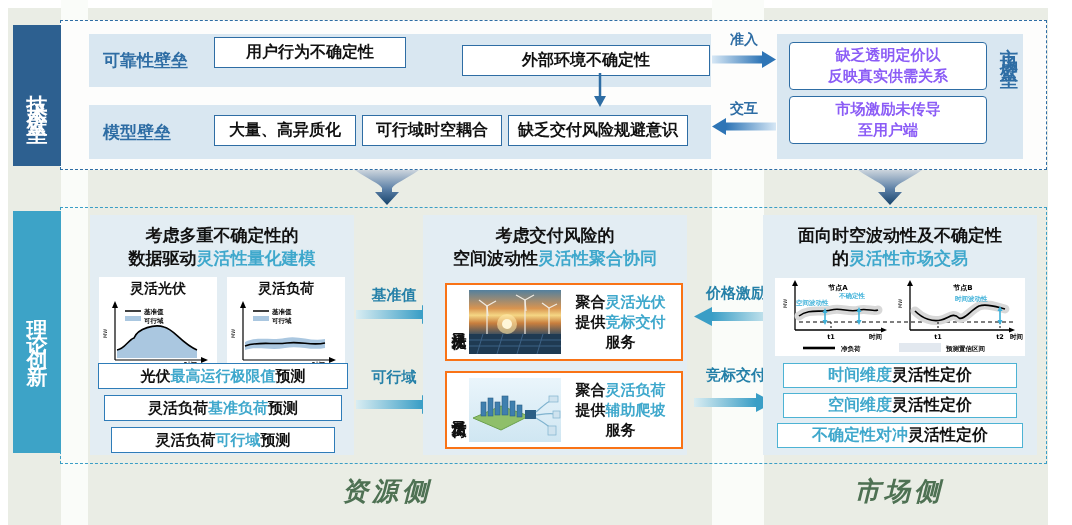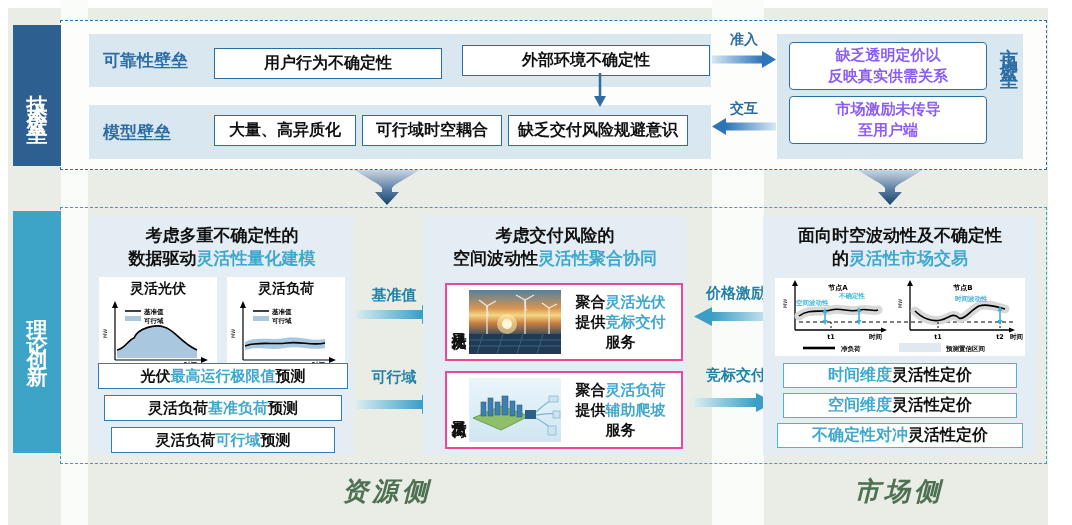--- a/index.html
+++ b/index.html
@@ -40,21 +40,21 @@
   .col3{left:763px;width:274px;}
   .ptitle{position:absolute;left:0;top:9px;width:100%;text-align:center;font-weight:bold;
     font-size:17px;line-height:23px;color:#111;}
   .hl{color:#3fa8cc;}
   .card{position:absolute;background:#fff;}
   .card-title{text-align:center;font-weight:bold;font-size:14px;color:#111;padding-top:3px;}
   .lbox{position:absolute;background:#fff;border:1.5px solid #2e7cb8;display:flex;align-items:center;
     justify-content:center;font-weight:bold;font-size:15px;color:#111;box-sizing:border-box;white-space:nowrap;}
   .cbox{border-color:#4db3d4;}
   .flow-lbl{position:absolute;width:80px;text-align:center;color:#2580a8;font-weight:bold;font-size:15px;}
-  .agg-box{position:absolute;background:#fff;border:2px solid #ec4899;box-sizing:border-box;
+  .agg-box{position:absolute;background:#fff;border:2px solid #f97316;box-sizing:border-box;
     display:flex;align-items:center;gap:3px;padding:3px 4px;}
   .agg-side{writing-mode:vertical-rl;text-orientation:upright;font-weight:bold;font-size:15px;
     color:#111;line-height:1;letter-spacing:1px;}
   .agg-text{flex:1;text-align:center;font-weight:bold;font-size:15px;line-height:20px;color:#111;}
   .footer-lbl{position:absolute;font-weight:bold;font-style:italic;color:#4e7153;font-size:26px;letter-spacing:4px;}
   svg{display:block;}
 </style>
 </head>
 <body>
 
@@ -62,21 +62,21 @@
   <div class="abs bg-main"></div>
   <div class="abs stripe stripe-a"></div>
   <div class="abs stripe stripe-b"></div>
 
   <div class="abs side-label label-tech">技术壁垒</div>
 
   <div class="abs sec-top">
 
     <div class="blue-row row1">
       <div class="row-label">可靠性壁垒</div>
-      <div class="wbox" style="left:125px;top:14px;width:228px;height:31px;text-align:right;">用户行为不确定性</div>
+      <div class="wbox" style="left:125px;top:3px;width:192px;height:31px;text-align:right;">用户行为不确定性</div>
       <div class="wbox" style="left:373px;top:11px;width:248px;height:31px;">外部环境不确定性</div>
     </div>
 
     <div class="blue-row row2">
       <div class="row-label">模型壁垒</div>
       <div class="wbox" style="left:125px;top:10px;width:142px;height:31px;">大量、高异质化</div>
       <div class="wbox" style="left:273px;top:10px;width:140px;height:31px;">可行域时空耦合</div>
       <div class="wbox" style="left:419px;top:10px;width:180px;height:31px;">缺乏交付风险规避意识</div>
     </div>
 

